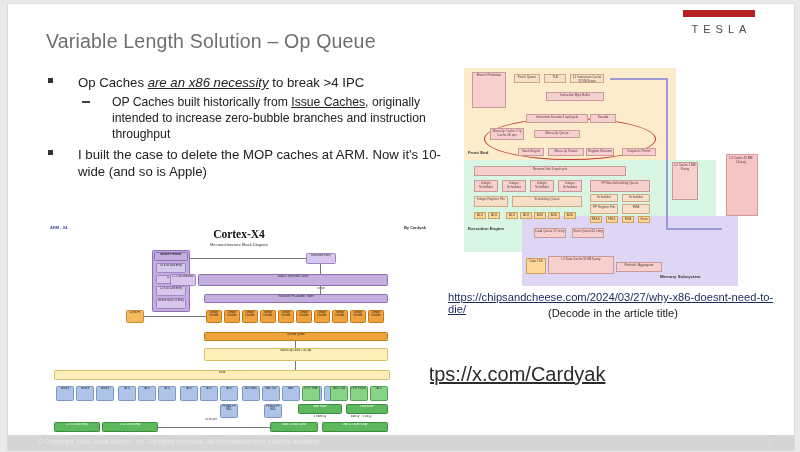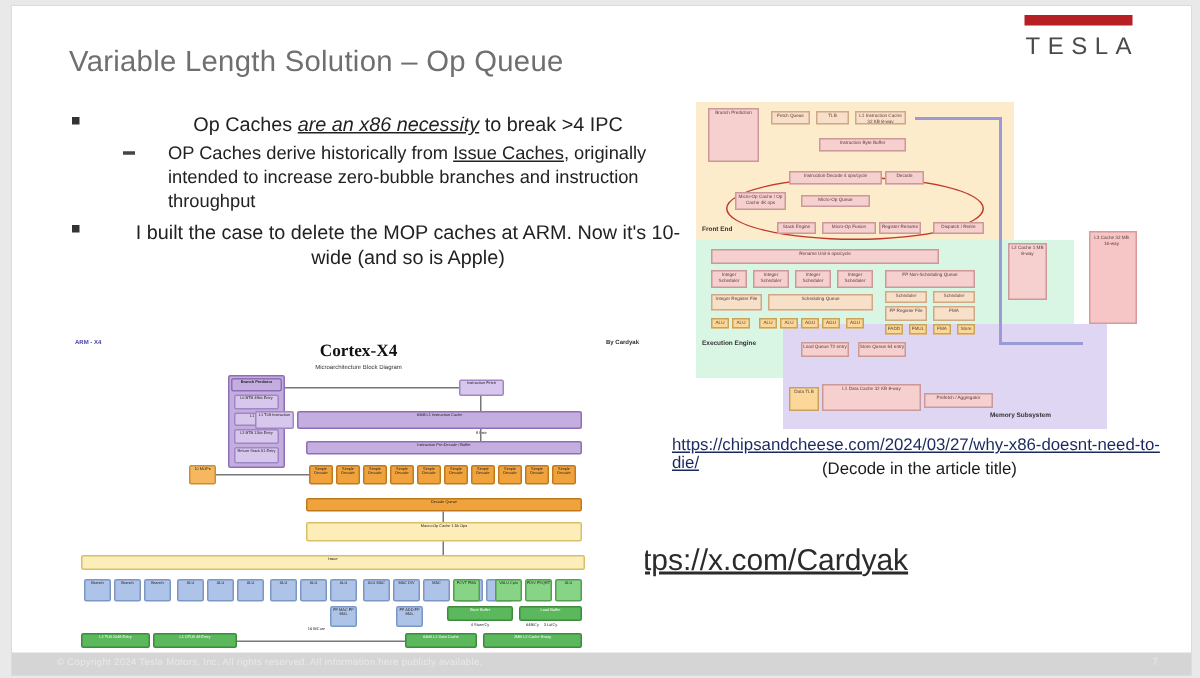--- a/index.html
+++ b/index.html
@@ -14,35 +14,35 @@
     width:786px;height:446px;
     background:#ffffff;
     border:1px solid #dcdcdc;
     overflow:hidden;
   }
 
   
   .tesla-logo{position:absolute;right:34px;top:6px;width:82px;text-align:center;}
   .tesla-bar{width:72px;height:7px;background:#b61f24;margin:0 auto 6px auto;}
   .tesla-word{
-    font-size:16px;letter-spacing:5px;color:#4a4a4a;
+    font-size:11px;letter-spacing:5px;color:#4a4a4a;
     font-family:"Liberation Sans",sans-serif;font-weight:400;
     text-indent:5px;
   }
 
   
   .title{
     position:absolute;left:38px;top:26px;
     font-size:19.5px;color:#6f6f6f;font-weight:400;
     letter-spacing:.2px;white-space:nowrap;
   }
 
   
   .bullets{position:absolute;left:38px;top:70px;width:420px;color:#222;}
-  .b1{position:relative;padding-left:32px;font-size:13.2px;line-height:17px;margin-bottom:3px;text-align:center;}
+  .b1{position:relative;padding-left:32px;font-size:13.2px;line-height:17px;margin-bottom:3px;}
   .b1>.mk{position:absolute;left:2px;top:4px;width:5px;height:5px;background:#333;}
   .b2{position:relative;padding-left:66px;font-size:12.2px;line-height:16px;margin-bottom:1px;}
   .b2>.mk{position:absolute;left:36px;top:7px;width:8px;height:1.5px;background:#444;}
   .ul{text-decoration:underline;}
   .it{font-style:italic;text-decoration:underline;}
 
   
   .cc-wrap{position:absolute;left:452px;top:62px;width:302px;height:222px;}
   .cc-canvas{position:absolute;inset:0;background:#ffffff;}
   .zone-front{position:absolute;left:4px;top:2px;width:212px;height:92px;background:#fdeccb;}
@@ -110,21 +110,21 @@
   <div class="bullets">
     <div class="b1">
       <span class="mk"></span>
       <span><span>Op Caches </span><span class="it">are an x86 necessity</span><span> to break &gt;4 IPC</span></span>
     </div>
     <div class="b2">
       <span class="mk"></span>
     </div>
     <div class="b2">
       <span class="mk"></span>
-      <span><span>OP Caches derive historically from </span><span class="ul">Issue Caches</span><span>, originally intended to increase zero-bubble branches and instruction throughput</span></span>
+      <span><span>OP Caches built historically from </span><span class="ul">Issue Caches</span><span>, originally intended to increase zero-bubble branches and instruction throughput</span></span>
     </div>
     <div class="b1" style="margin-top:4px">
       <span class="mk"></span>
       <span>I built the case to delete the MOP caches at ARM. Now it's 10-wide (and so is Apple)</span>
     </div>
   </div>
 
   <div class="cc-wrap">
     <div class="cc-canvas">
       <div class="zone-front"></div>

